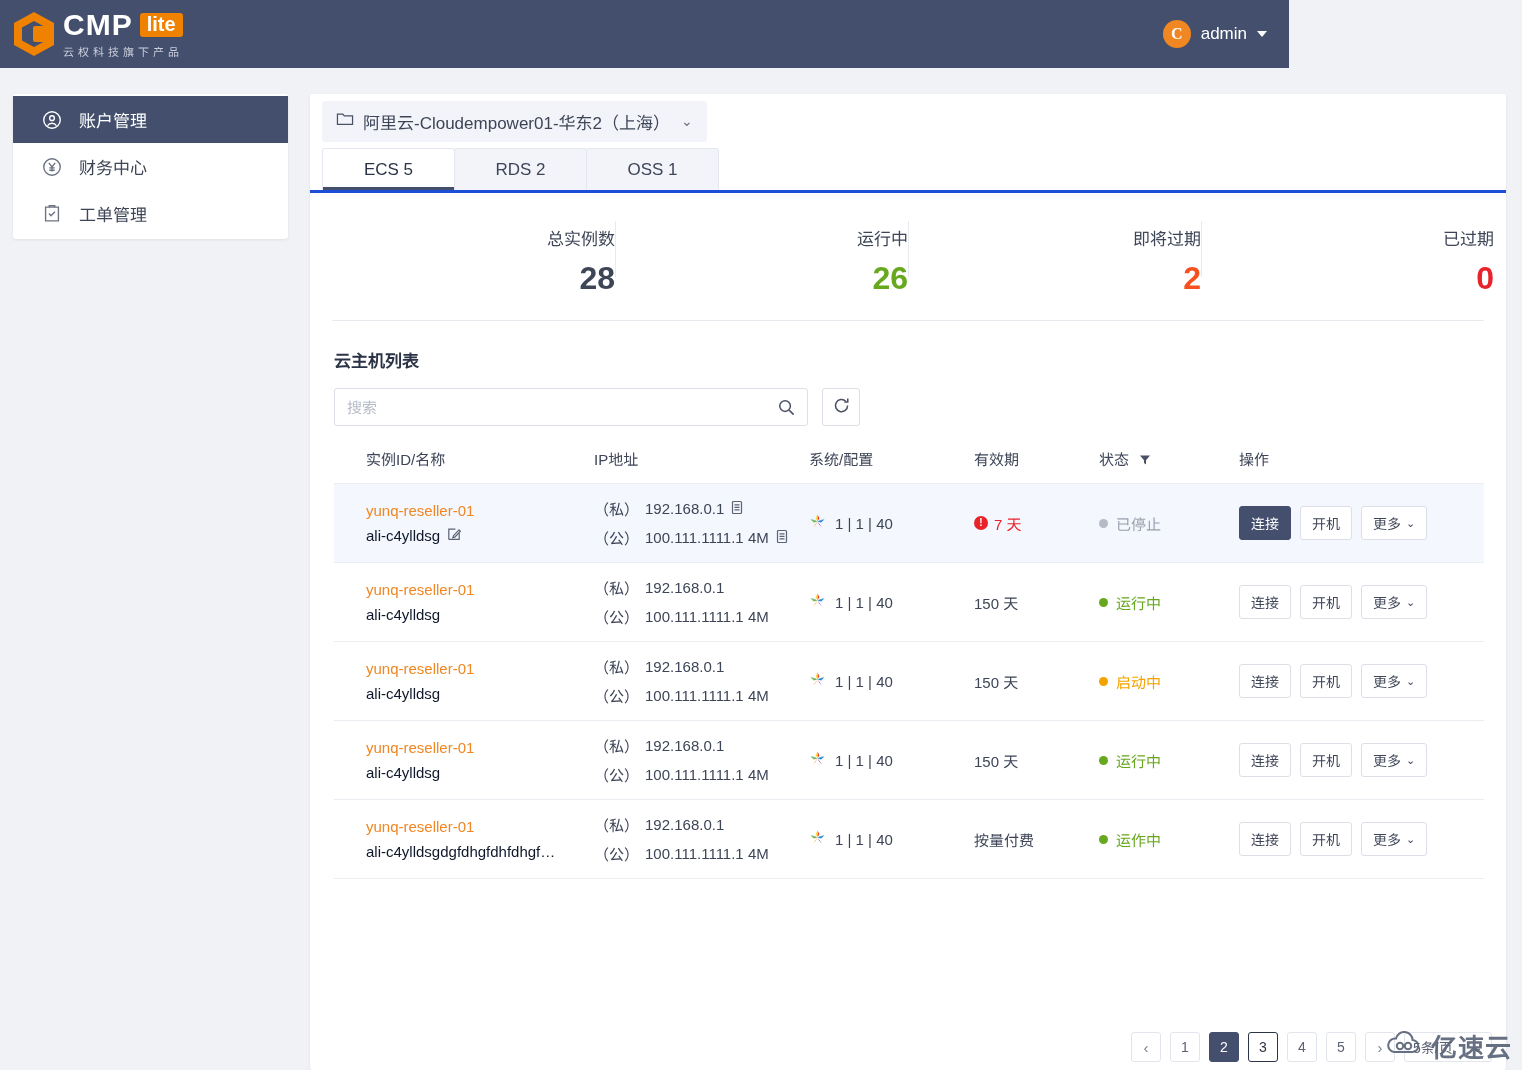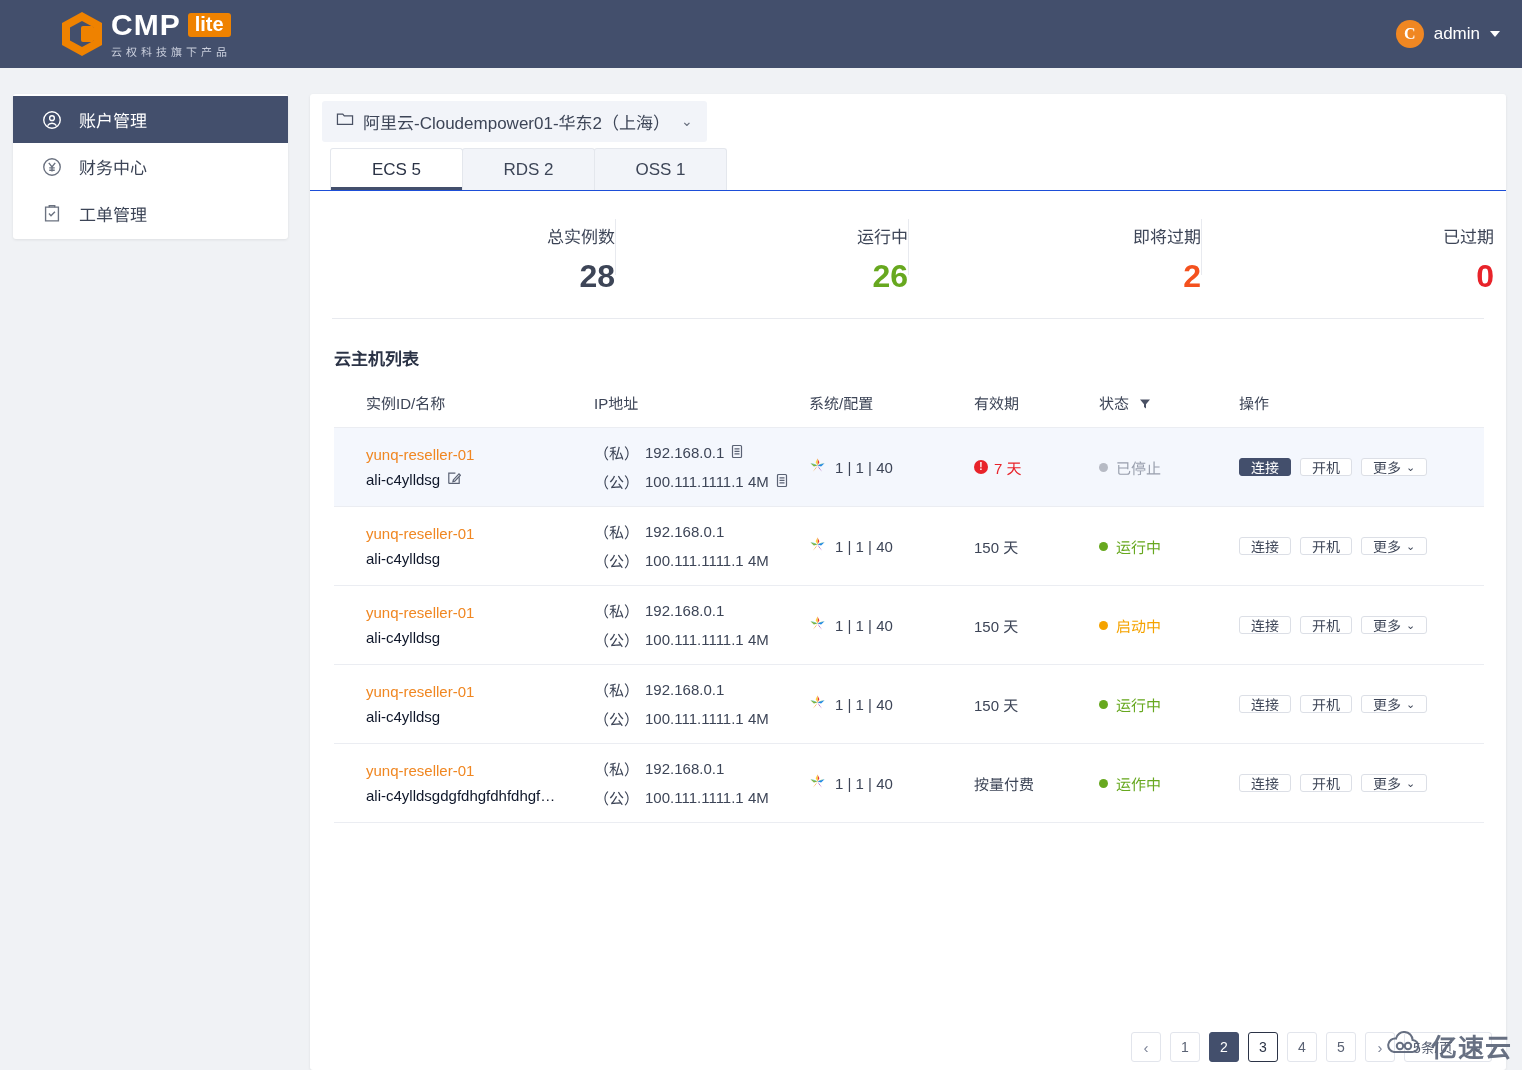--- a/index.html
+++ b/index.html
@@ -7,23 +7,23 @@
   html, body {
     width: 1522px; height: 1070px;
     background: #f0f2f5;
     font-family: "Liberation Sans", "DejaVu Sans", sans-serif;
     color: #3c4257;
     overflow: hidden;
   }
 
   
   .topbar {
-    position: absolute; left: 0; top: 0; width: 1522px; height: 68px;
+    position: absolute; left: 0; top: 0; width: 1289px; height: 68px;
     background: #434f6c;
-    display: flex; align-items: center; justify-content: space-between; padding-left: 48px;
+    display: flex; align-items: center; justify-content: space-between;
   }
   .logo-wrap { display: flex; align-items: center; padding-left: 14px; gap: 9px; }
   .logo-mark { width: 40px; height: 44px; position: relative; }
   .logo-hex {
     width: 40px; height: 44px; background: #ef8200;
     clip-path: polygon(50% 0%, 100% 25%, 100% 75%, 50% 100%, 0% 75%, 0% 25%);
     position: relative;
   }
   .logo-hex::after {
     content: ""; position: absolute; left: 8px; top: 9px;
@@ -80,21 +80,21 @@
     overflow: hidden;
   }
   .breadcrumb-bar { height: 54px; display: flex; align-items: center; padding: 0 12px; }
   .breadcrumb {
     display: inline-flex; align-items: center; gap: 9px;
     background: #f2f4f9; border-radius: 3px;
     padding: 8px 14px; font-size: 17px; color: #3d4557; cursor: pointer;
   }
   .breadcrumb .chev { font-size: 14px; color: #6b7280; margin-left: 2px; }
 
-  .tabs { display: flex; padding-left: 20px; border-bottom: 1px solid #1d4ed8; }
+  .tabs { display: flex; padding-left: 12px; border-bottom: 3px solid #1d4ed8; }
   .tab {
     width: 133px; height: 42px; display: flex; align-items: center; justify-content: center;
     background: #f2f4f9; border: 1px solid #e4e7ed; border-bottom: none;
     font-size: 17px; color: #3d4557; cursor: pointer; margin-right: -1px;
     border-radius: 3px 3px 0 0;
   }
   .tab.active {
     background: #ffffff; color: #2b3346;
     box-shadow: inset 0 -3px 0 #434f6c;
   }
@@ -157,21 +157,21 @@
   .exp-cell { display: flex; align-items: center; gap: 6px; }
   .warn-dot {
     width: 14px; height: 14px; border-radius: 50%; background: #e8232a; color: #fff;
     font-size: 10px; font-weight: bold; display: inline-flex; align-items: center; justify-content: center;
     line-height: 1;
   }
   .state-cell { display: flex; align-items: center; gap: 8px; }
   .dot { width: 9px; height: 9px; border-radius: 50%; display: inline-block; }
   .actions { display: flex; align-items: center; gap: 9px; }
   .btn {
-    height: 18px; padding: 0 11px; border: 1px solid #dcdfe6; border-radius: 3px;
+    height: 34px; padding: 0 11px; border: 1px solid #dcdfe6; border-radius: 3px;
     background: #ffffff; color: #3d4557; font-size: 14px; cursor: pointer;
     display: inline-flex; align-items: center; gap: 5px;
     font-family: "Liberation Sans", "DejaVu Sans", sans-serif;
   }
   .btn.primary { background: #434f6c; border-color: #434f6c; color: #ffffff; }
   .btn .bchev { font-size: 11px; }
 
   
   .pager {
     position: absolute; right: 14px; bottom: 8px;
@@ -294,20 +294,39 @@
     </div>
     <div class="stat">
       <div class="stat-label">已过期</div>
       <div class="stat-value" style="color:#e8232a">0</div>
     </div>
   </div>
   <div class="divider"></div>
 
   <div class="list-title">云主机列表</div>
 
+  <div class="search-row">
+    <div class="search-box">
+      <input type="text" placeholder="搜索" style="">
+      <span class="search-icon">
+        <svg width="19" height="19" viewBox="0 0 20 20" fill="none" stroke="#4a5164" stroke-width="1.6">
+          <circle cx="8.5" cy="8.5" r="5.6"></circle>
+            <path d="M12.8 12.8 17.5 17.5"></path>
+        </svg>
+      </span>
+    </div>
+    <div class="refresh-btn">
+      <span>
+        <svg width="19" height="19" viewBox="0 0 20 20" fill="none" stroke="#4a5164" stroke-width="1.6">
+          <path d="M16.4 10a6.4 6.4 0 1 1-1.9-4.5"></path>
+            <path d="M16.6 2.6v3.6h-3.6"></path>
+        </svg>
+      </span>
+    </div>
+  </div>
 
   <table class="hosts">
     <thead>
       <tr>
         <th class="col-id">实例ID/名称</th>
         <th class="col-ip">IP地址</th>
         <th class="col-sys">系统/配置</th>
         <th class="col-exp">有效期</th>
         <th class="col-state">
           <span>状态</span>

